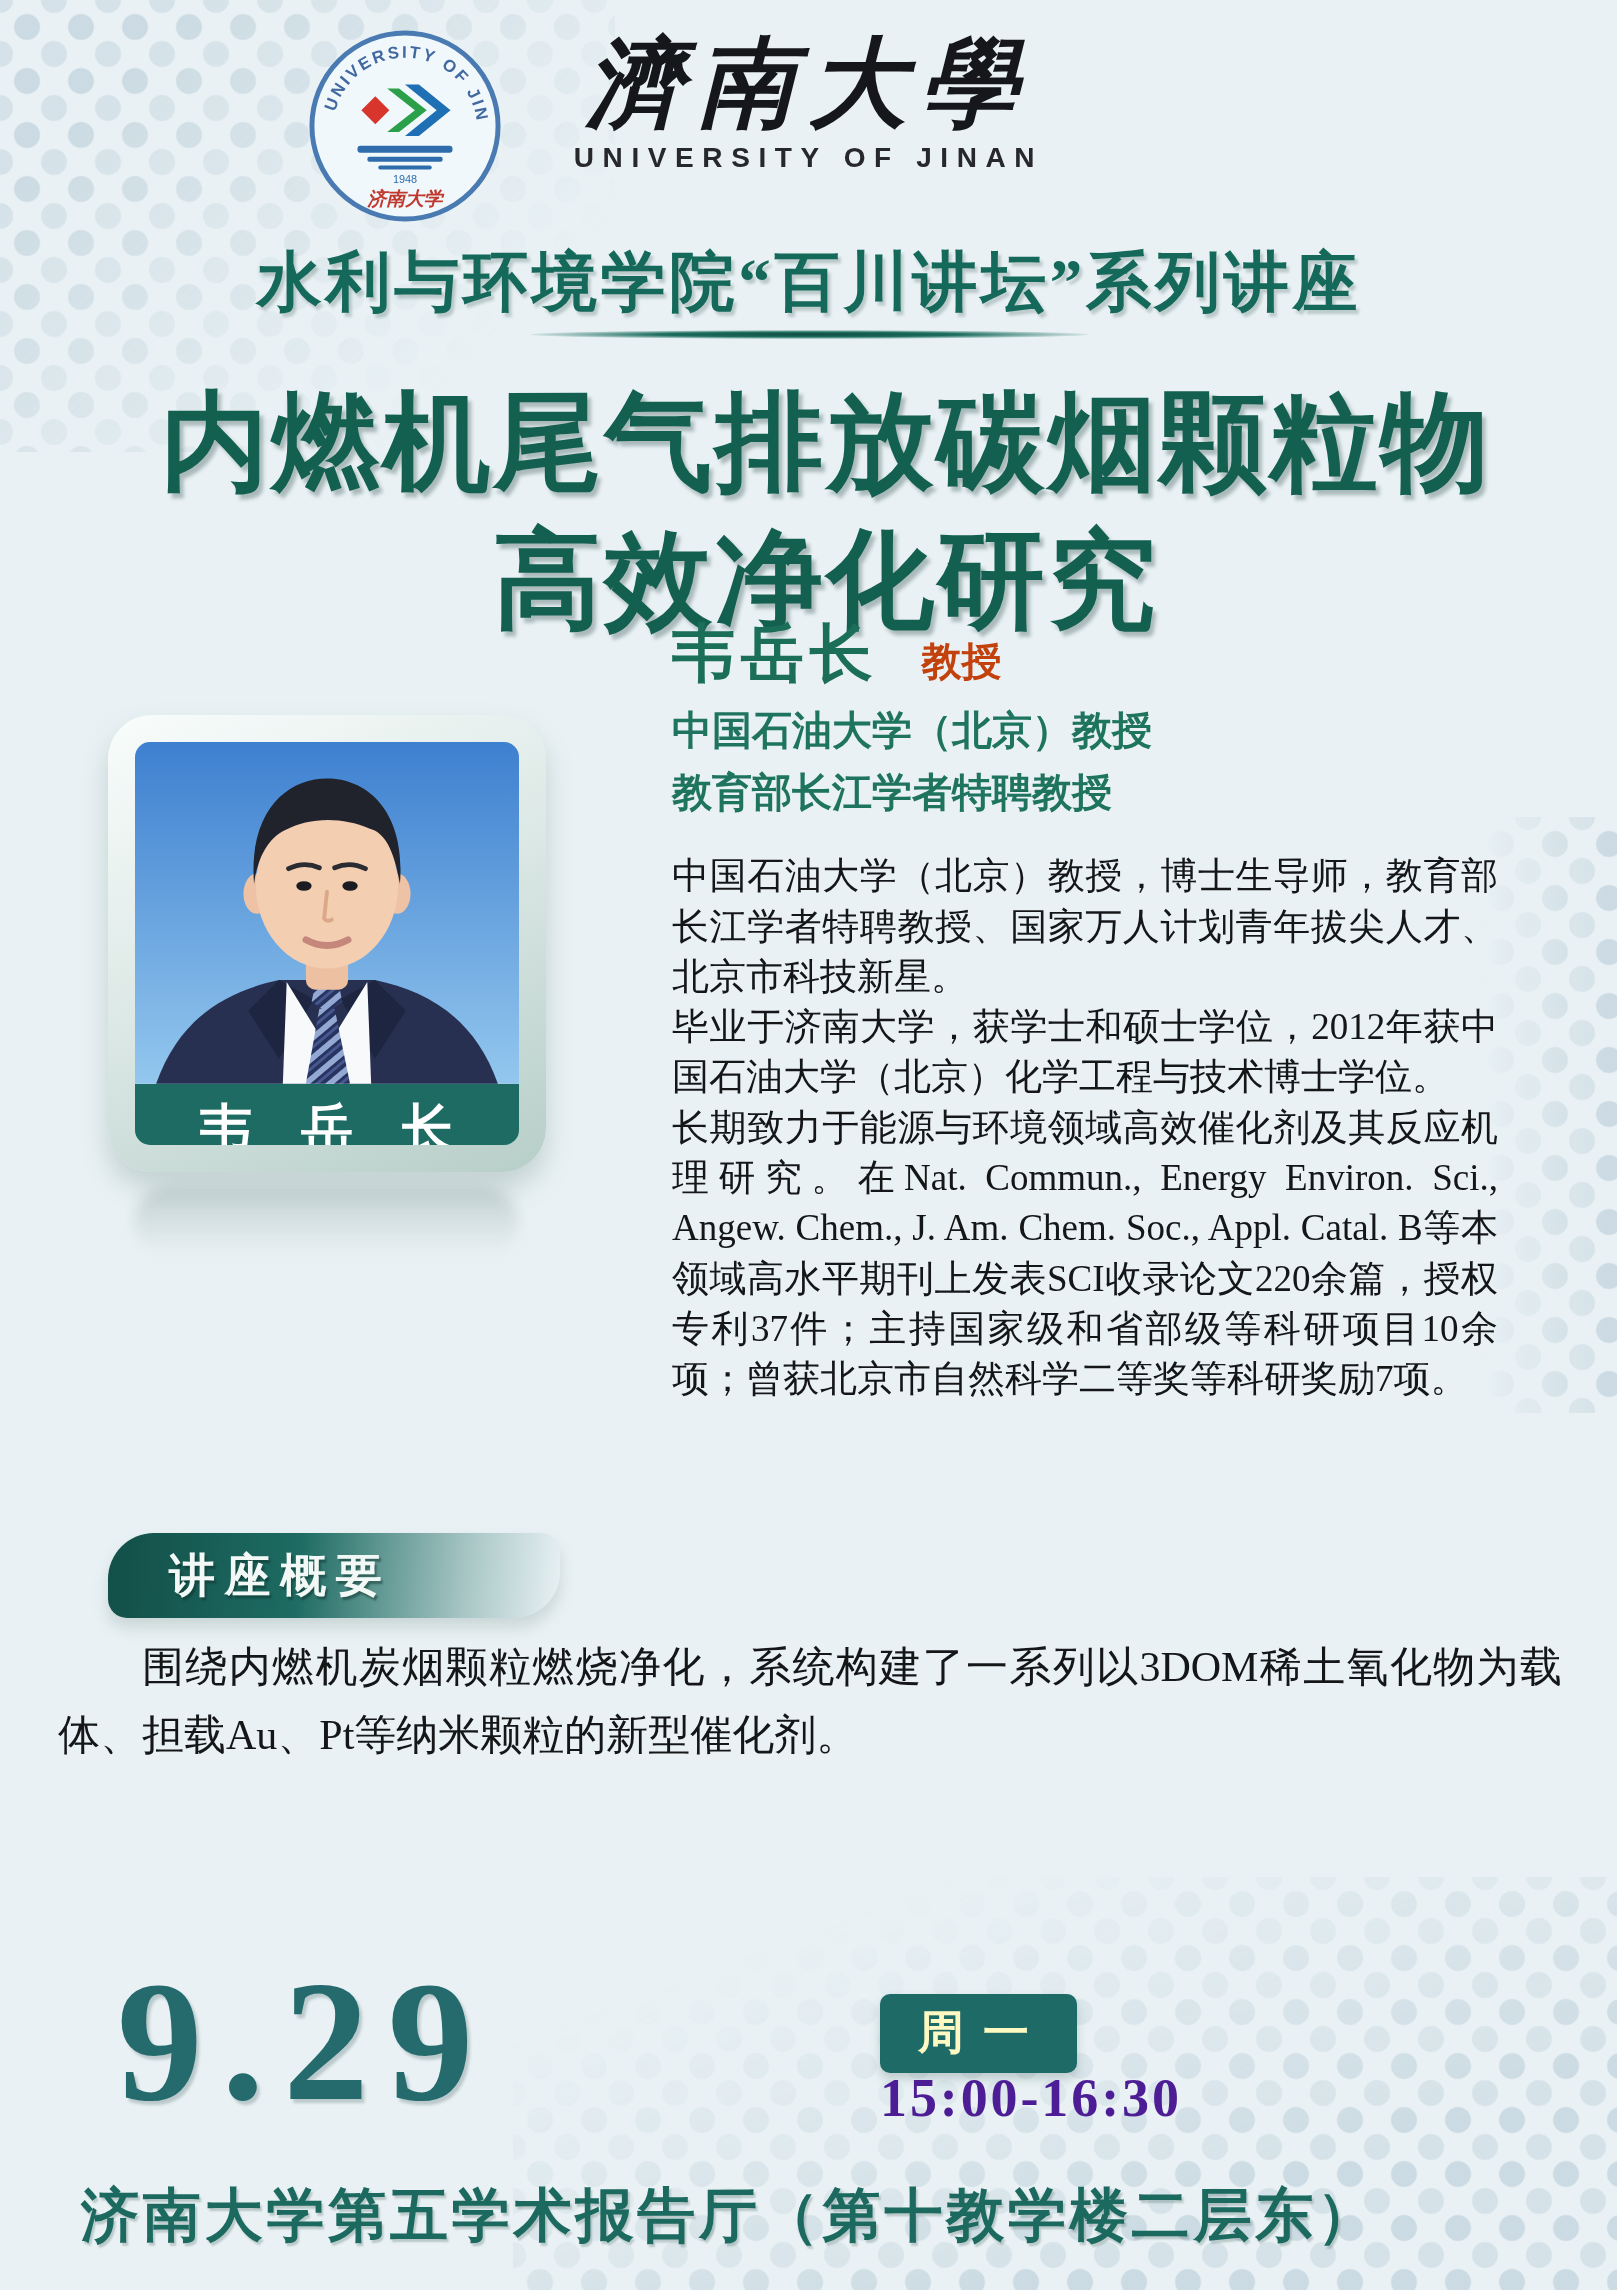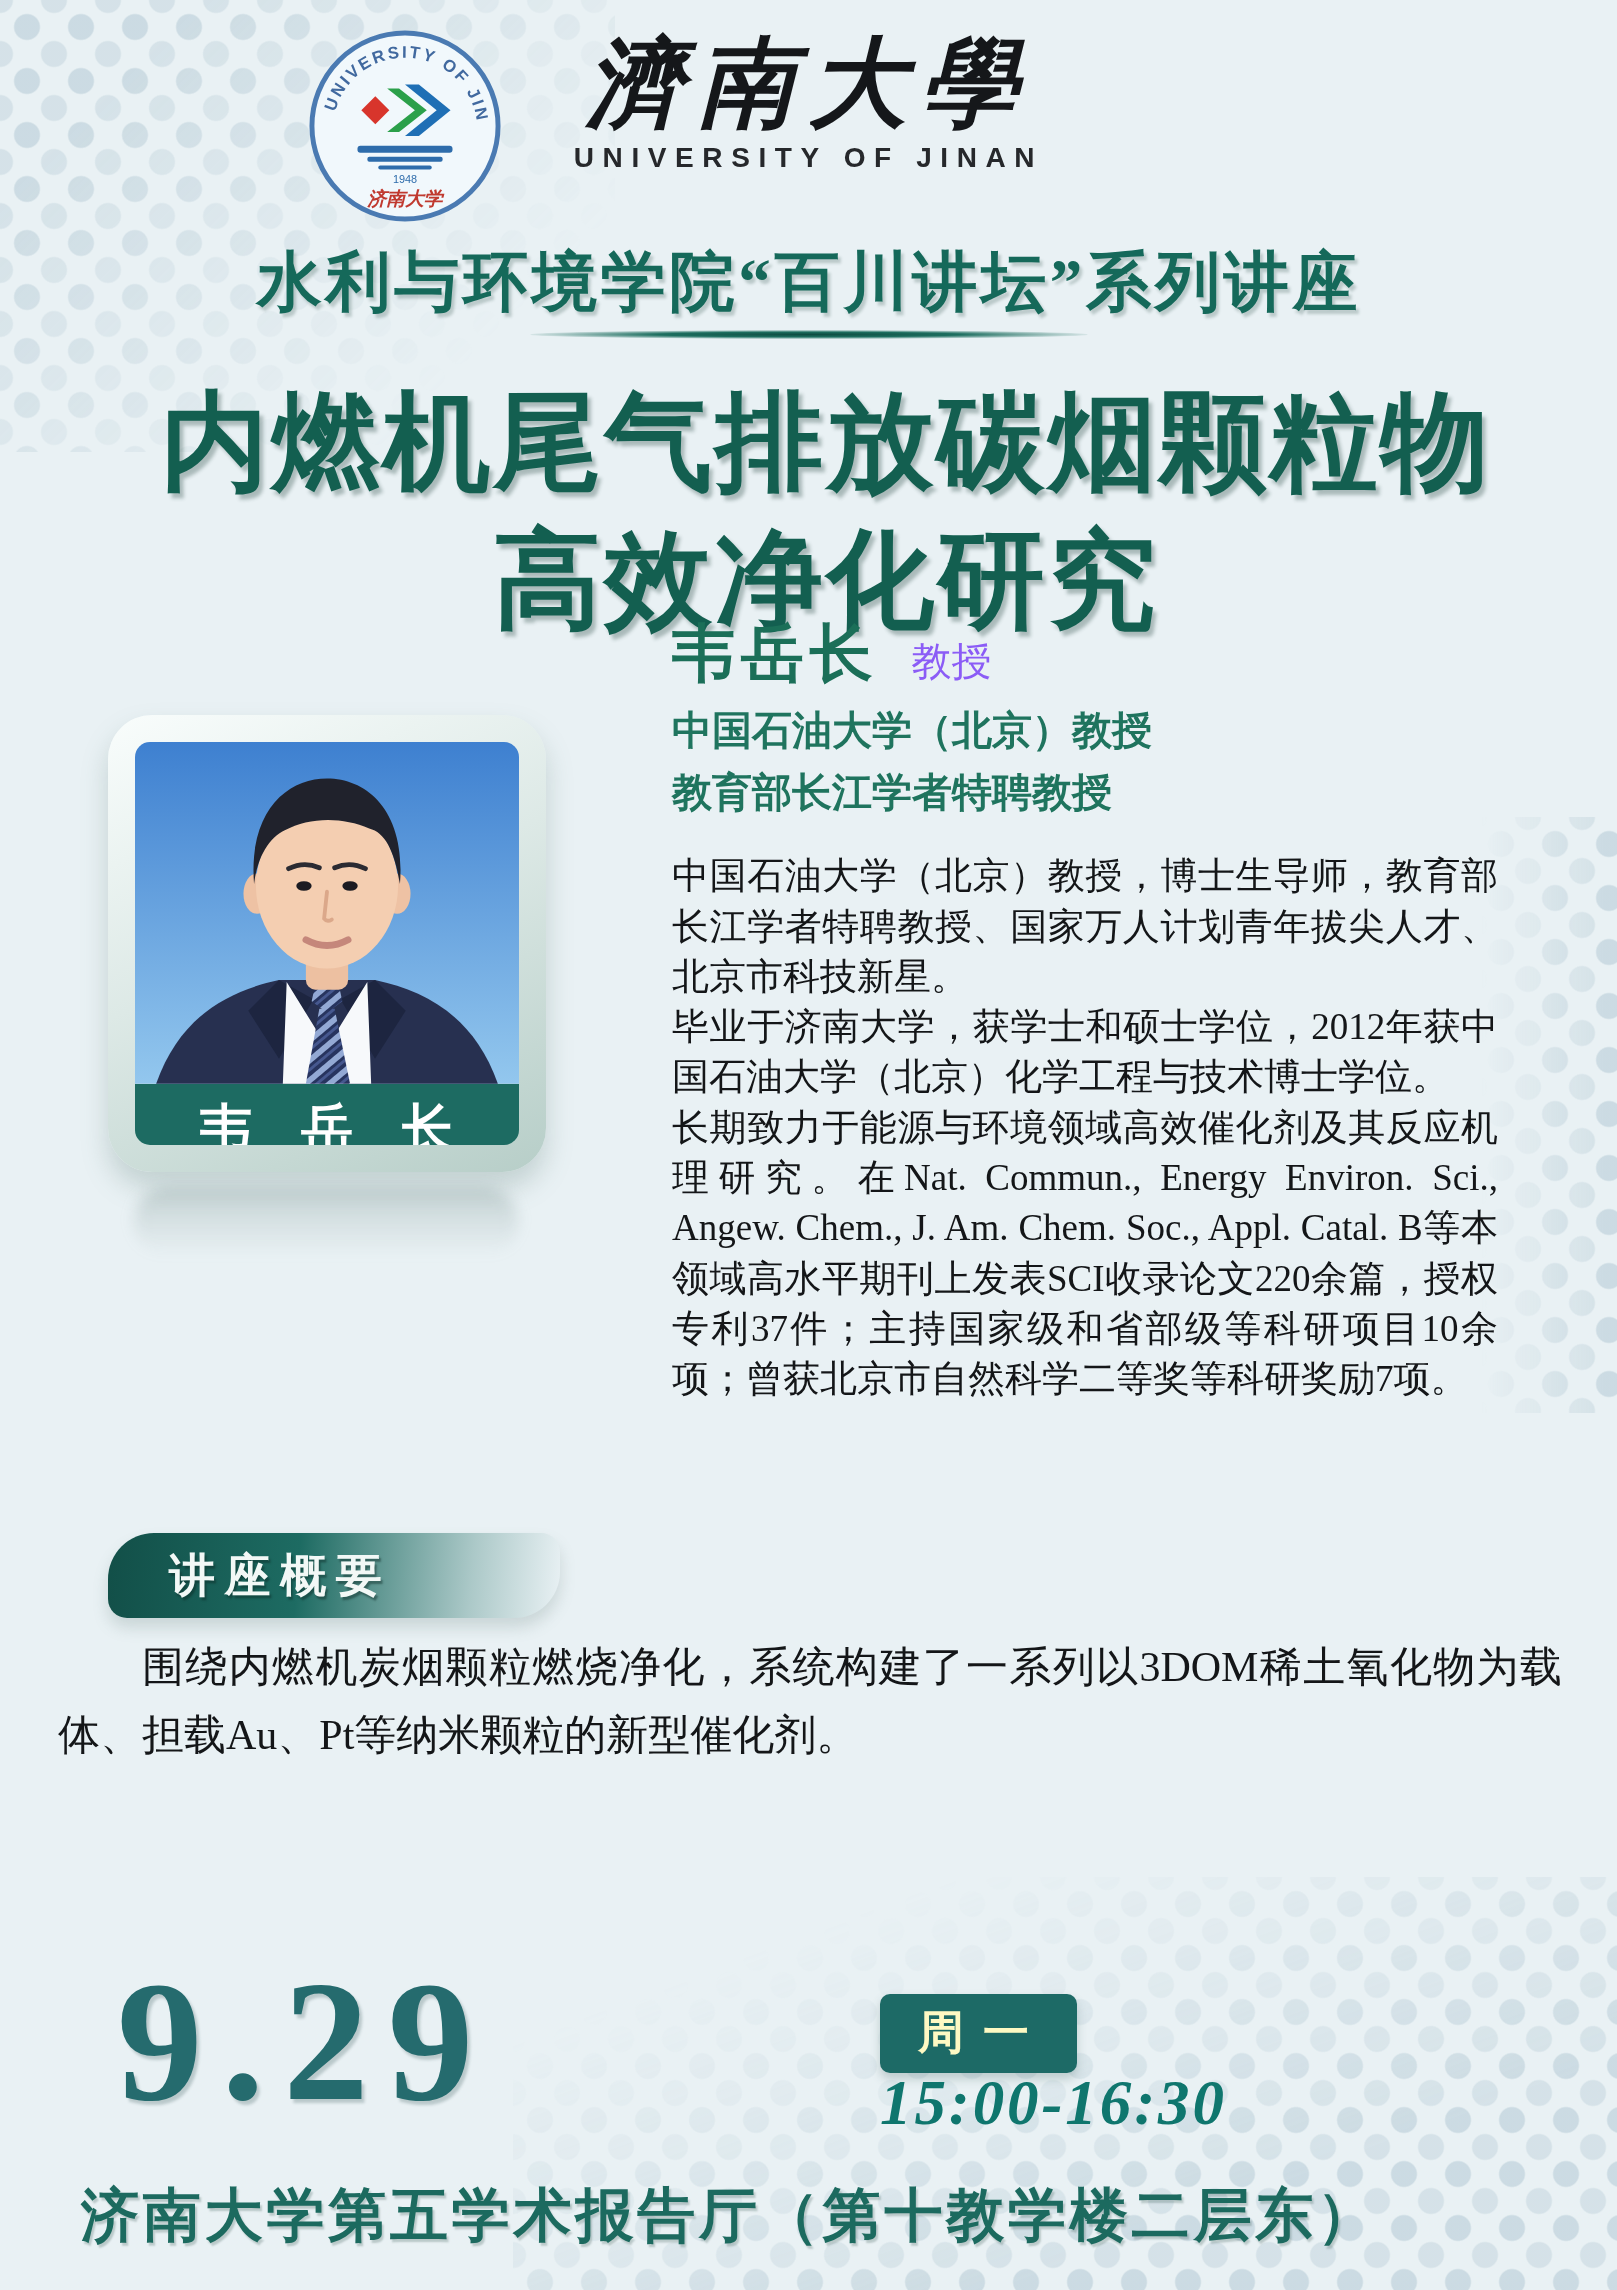--- a/index.html
+++ b/index.html
@@ -88,21 +88,21 @@
   .card-reflection{
     position:absolute;left:134px;top:1187px;width:384px;height:69px;
     border-radius:38px;filter:blur(6.7px);
     background:linear-gradient(to bottom,rgba(120,145,142,.32),rgba(120,145,142,0));
   }
 
   
   .speaker-info{position:absolute;left:672px;top:611px;width:865px;}
   .name-row{white-space:nowrap;}
   .sp-name{font-size:63px;font-weight:900;color:#1b6f58;letter-spacing:5.8px;}
-  .sp-degree{font-size:40px;font-weight:400;color:#8b5cf6;margin-left:29px;}
+  .sp-degree{font-size:40px;font-weight:700;color:#c2410c;margin-left:39px;}
   .affil{font-size:40px;font-weight:600;color:#1f745e;line-height:1.42;margin-top:5.8px;}
   .affil:first-of-type{margin-top:21px;}
   .bio{margin-top:29px;width:826px;color:#141618;
        font-size:37px;line-height:1.36;text-align:justify;}
   .bio p{margin:0;}
 
   
   .summary-badge{
     position:absolute;left:108px;top:1533px;width:452px;height:85px;
     border-radius:46px 19px 46px 19px;
@@ -128,23 +128,22 @@
   .weekday-badge{
     position:absolute;left:880px;top:1994px;
     background:#1d6a66;color:#fef9c3;border-radius:10px;
     font-size:46px;font-weight:900;letter-spacing:19px;
     padding:7.7px 29px 9.6px 38px;white-space:nowrap;
     font-family:"Liberation Sans","DejaVu Sans",sans-serif;
     box-shadow:0 5.8px 9.6px rgba(60,95,90,.25);
   }
   .time{
     position:absolute;left:880px;top:2067px;
-    font-size:63px;font-weight:900;color:#0f766e;letter-spacing:2.9px;
+    font-size:54px;font-weight:900;color:#4c1d95;letter-spacing:2.9px;
     white-space:nowrap;
-    font-style:italic;
   }
 
   
   .venue{
     position:absolute;left:81px;top:2177px;width:1499px;
     font-size:58px;font-weight:900;color:#1c6a5f;letter-spacing:3.8px;
     white-space:nowrap;text-shadow:1.9px 2.9px 1.9px rgba(25,60,52,.22);
   }
 </style>
 </head>

